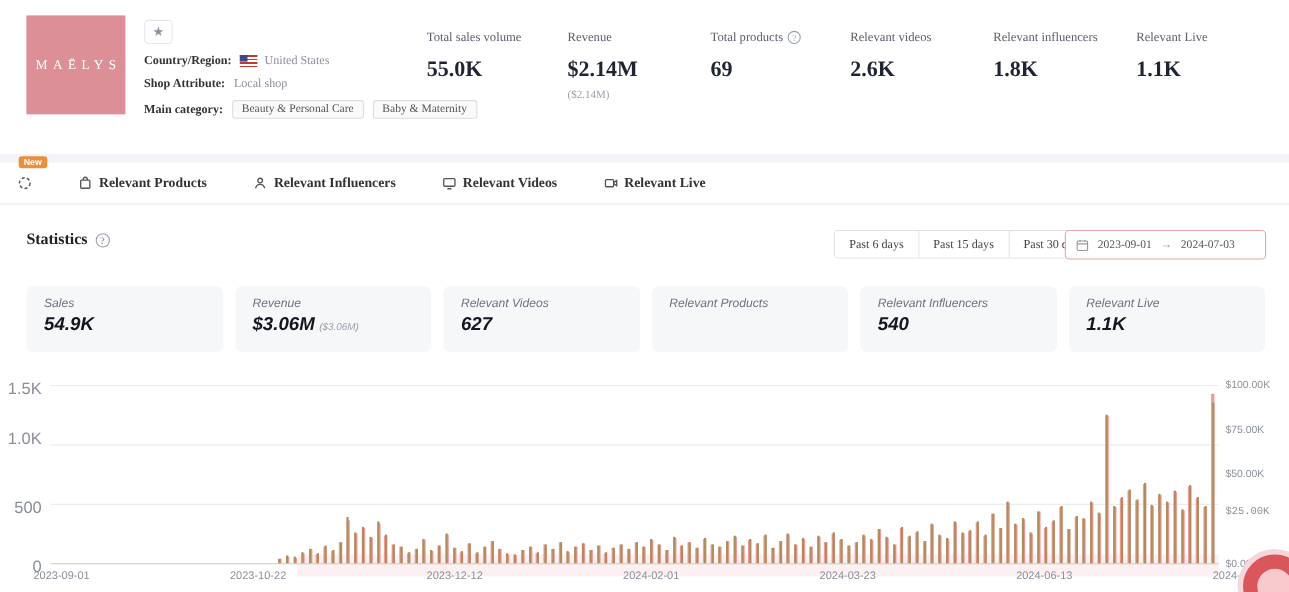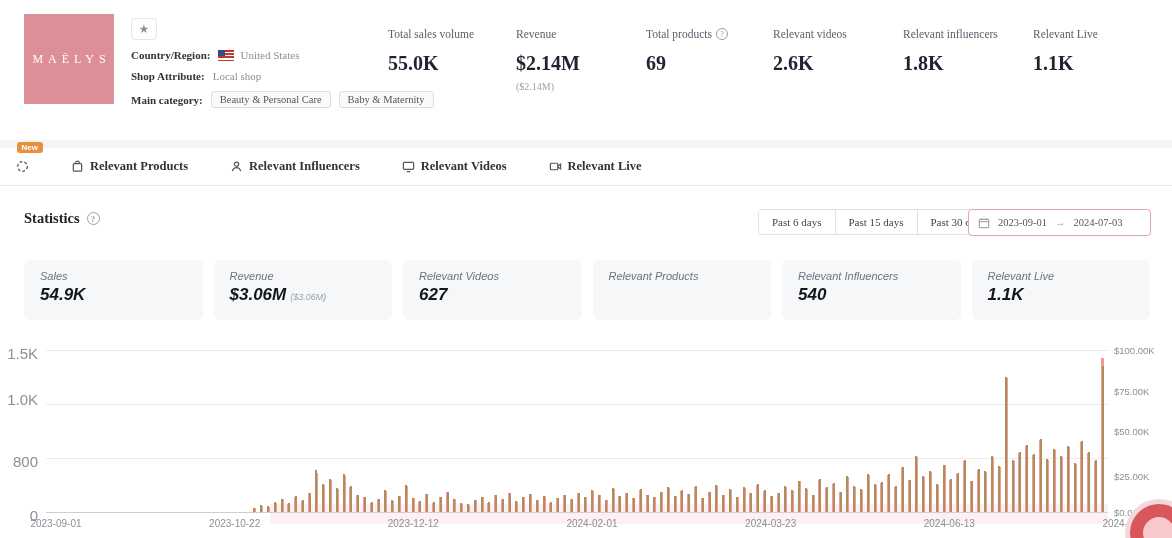--- a/index.html
+++ b/index.html
@@ -226,27 +226,27 @@
     <div class="card-label">Relevant Live</div>
     <div class="card-value">1.1K</div>
   </div>
 </div>
 
 <div class="chart" id="chart">
   <div class="hoverband"></div>
 <div class="gridline base" style="top: 172px;"></div>
     <div class="ytick-l" style="top: 167px;">0</div>
     <div class="gridline" style="top: 118px;"></div>
-    <div class="ytick-l" style="top: 113px;">800</div>
+    <div class="ytick-l" style="top: 113px;">500</div>
     <div class="gridline" style="top: 64px;"></div>
     <div class="ytick-l" style="top: 51px;">1.0K</div>
     <div class="gridline" style="top: 10px;"></div>
     <div class="ytick-l" style="top: 5px;">1.5K</div>
     <div class="ytick-r" style="top: 167px;">$0.00</div>
-    <div class="ytick-r" style="top: 131px;">$25.00K</div>
+    <div class="ytick-r" style="top: 119px; font-family: Liberation Mono, monospace;">$25.00K</div>
     <div class="ytick-r" style="top: 86px;">$50.00K</div>
     <div class="ytick-r" style="top: 45.5px;">$75.00K</div>
     <div class="ytick-r" style="top: 5px;">$100.00K</div>
     <div class="xtick" style="left: 56px;">2023-09-01</div>
     <div class="xtick" style="left: 234.667px;">2023-10-22</div>
     <div class="xtick" style="left: 413.333px;">2023-12-12</div>
     <div class="xtick" style="left: 592px;">2024-02-01</div>
     <div class="xtick" style="left: 770.667px;">2024-03-23</div>
     <div class="xtick" style="left: 949.333px;">2024-06-13</div>
     <div class="xtick" style="left: 1128px;">2024-07-03</div>

